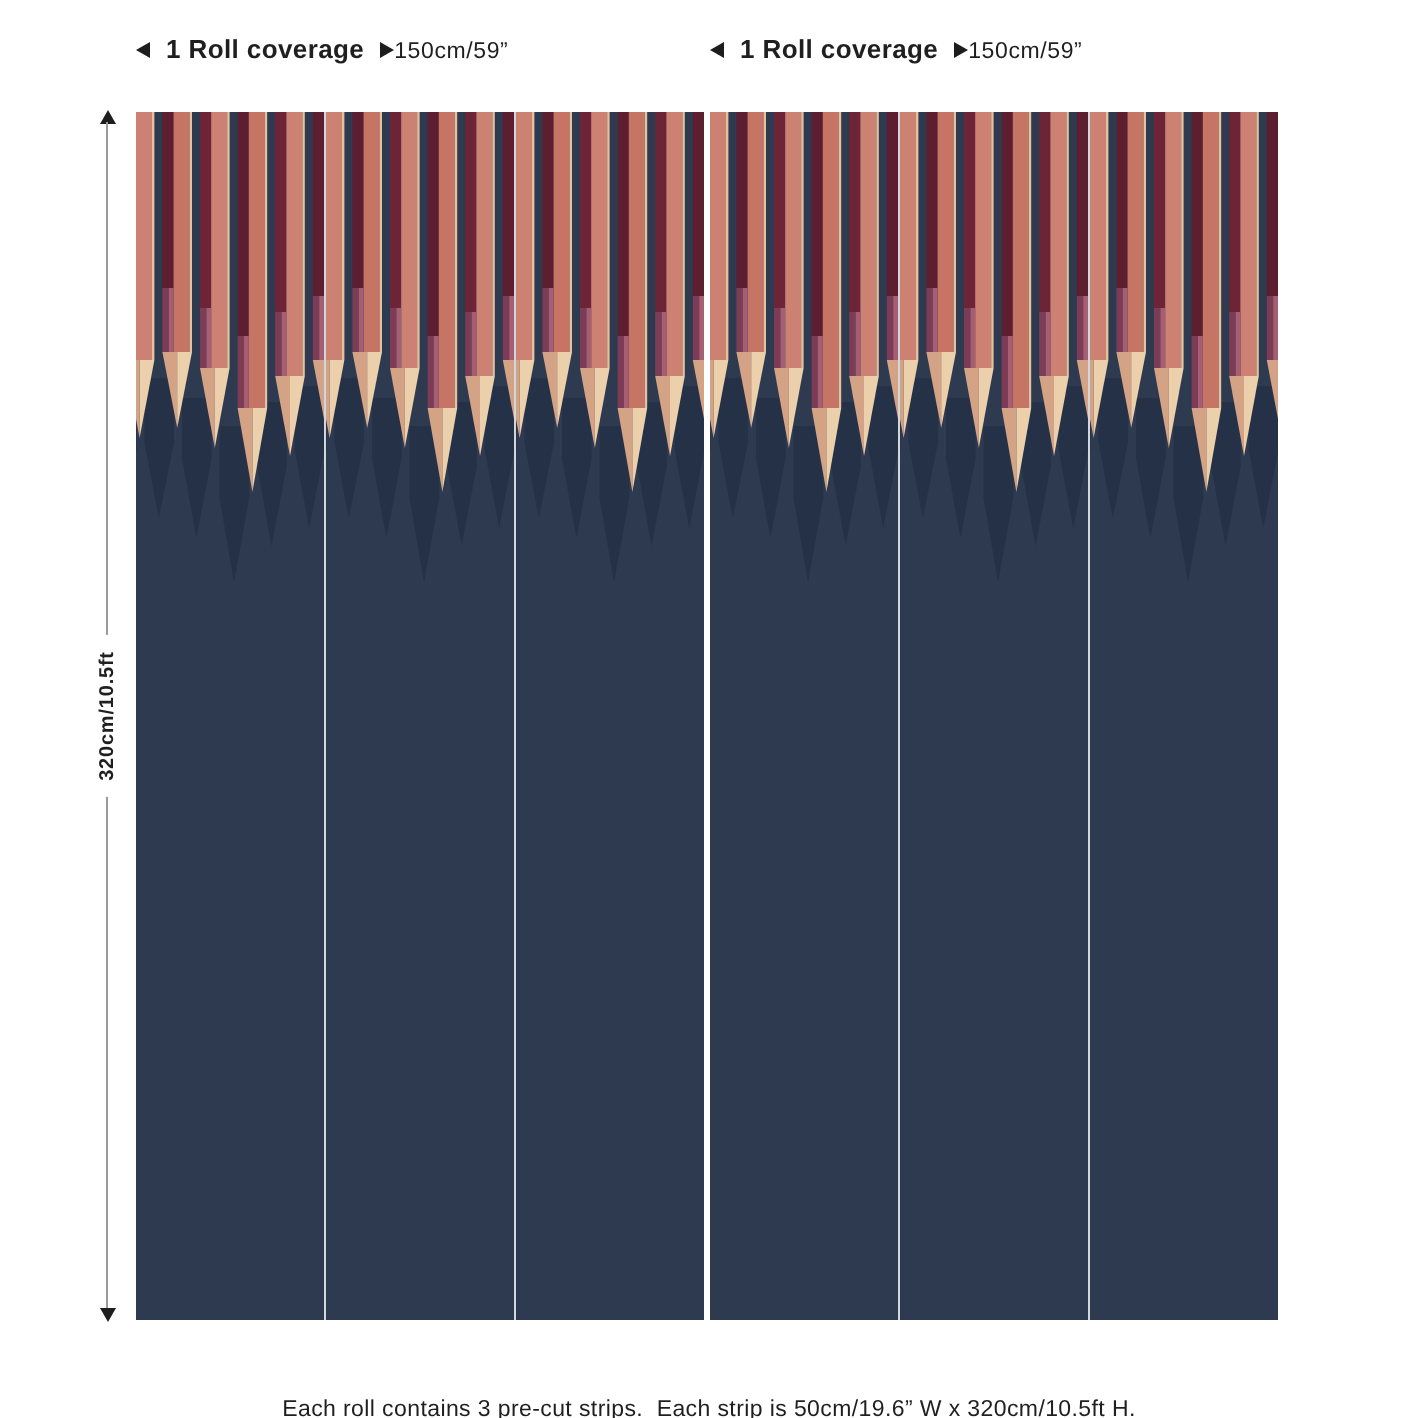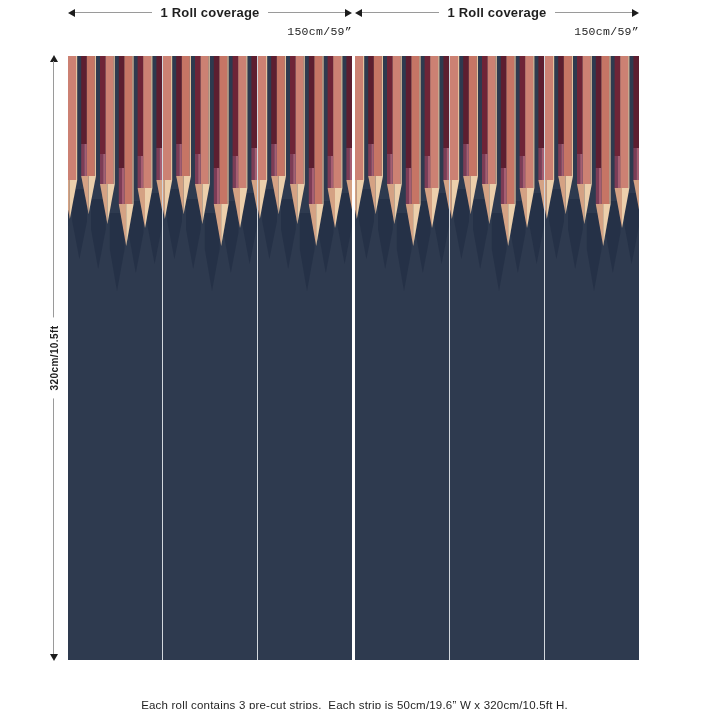--- a/index.html
+++ b/index.html
@@ -5,32 +5,32 @@
   html,body{margin:0;padding:0;}
   body{
     width:709px;height:709px;position:relative;overflow:hidden;
     background:#ffffff;
     font-family:"Liberation Sans", sans-serif;
     color:#1f1f1f;
   }
   .stage{position:absolute;inset:0;}
 
   
-  .top-dim{position:absolute;top:4px;height:44px;display:flex;flex-direction:column;}
+  .top-dim{position:absolute;top:16px;height:44px;display:flex;flex-direction:row;}
   .top-dim.one{left:68px;width:284px;}
   .top-dim.two{left:355px;width:284px;}
   .dim-row{display:flex;align-items:center;height:17px;}
   .dim-line{flex:1;height:1px;background:#9a9a9a;}
   .dim-label{font-size:13px;font-weight:700;letter-spacing:.2px;padding:0 8px;white-space:nowrap;}
   .arr{width:0;height:0;flex:0 0 auto;}
   .arr.left{border-top:4px solid transparent;border-bottom:4px solid transparent;border-right:7px solid #1d1d1d;}
   .arr.right{border-top:4px solid transparent;border-bottom:4px solid transparent;border-left:7px solid #1d1d1d;}
   .arr.up{border-left:4px solid transparent;border-right:4px solid transparent;border-bottom:7px solid #1d1d1d;margin-left:-3.5px;}
   .arr.down{border-left:4px solid transparent;border-right:4px solid transparent;border-top:7px solid #1d1d1d;margin-left:-3.5px;}
-  .dim-sub{margin-top:4px;text-align:right;font-size:11.5px;letter-spacing:.3px;font-family:Liberation Mono, monospace;}
+  .dim-sub{margin-top:4px;text-align:right;font-size:11.5px;letter-spacing:.3px;}
 
   
   .side-dim{position:absolute;left:53px;top:56px;height:604px;width:1px;}
   .side-line{position:absolute;left:0;top:5px;bottom:5px;width:1px;background:#9a9a9a;}
   .side-dim .arr.up{position:absolute;top:-1px;left:.5px;}
   .side-dim .arr.down{position:absolute;bottom:-1px;left:.5px;}
   .side-label{
     position:absolute;top:50%;left:.5px;
     transform:translate(-50%,-50%) rotate(-90deg);
     background:#ffffff;padding:3px 8px;

